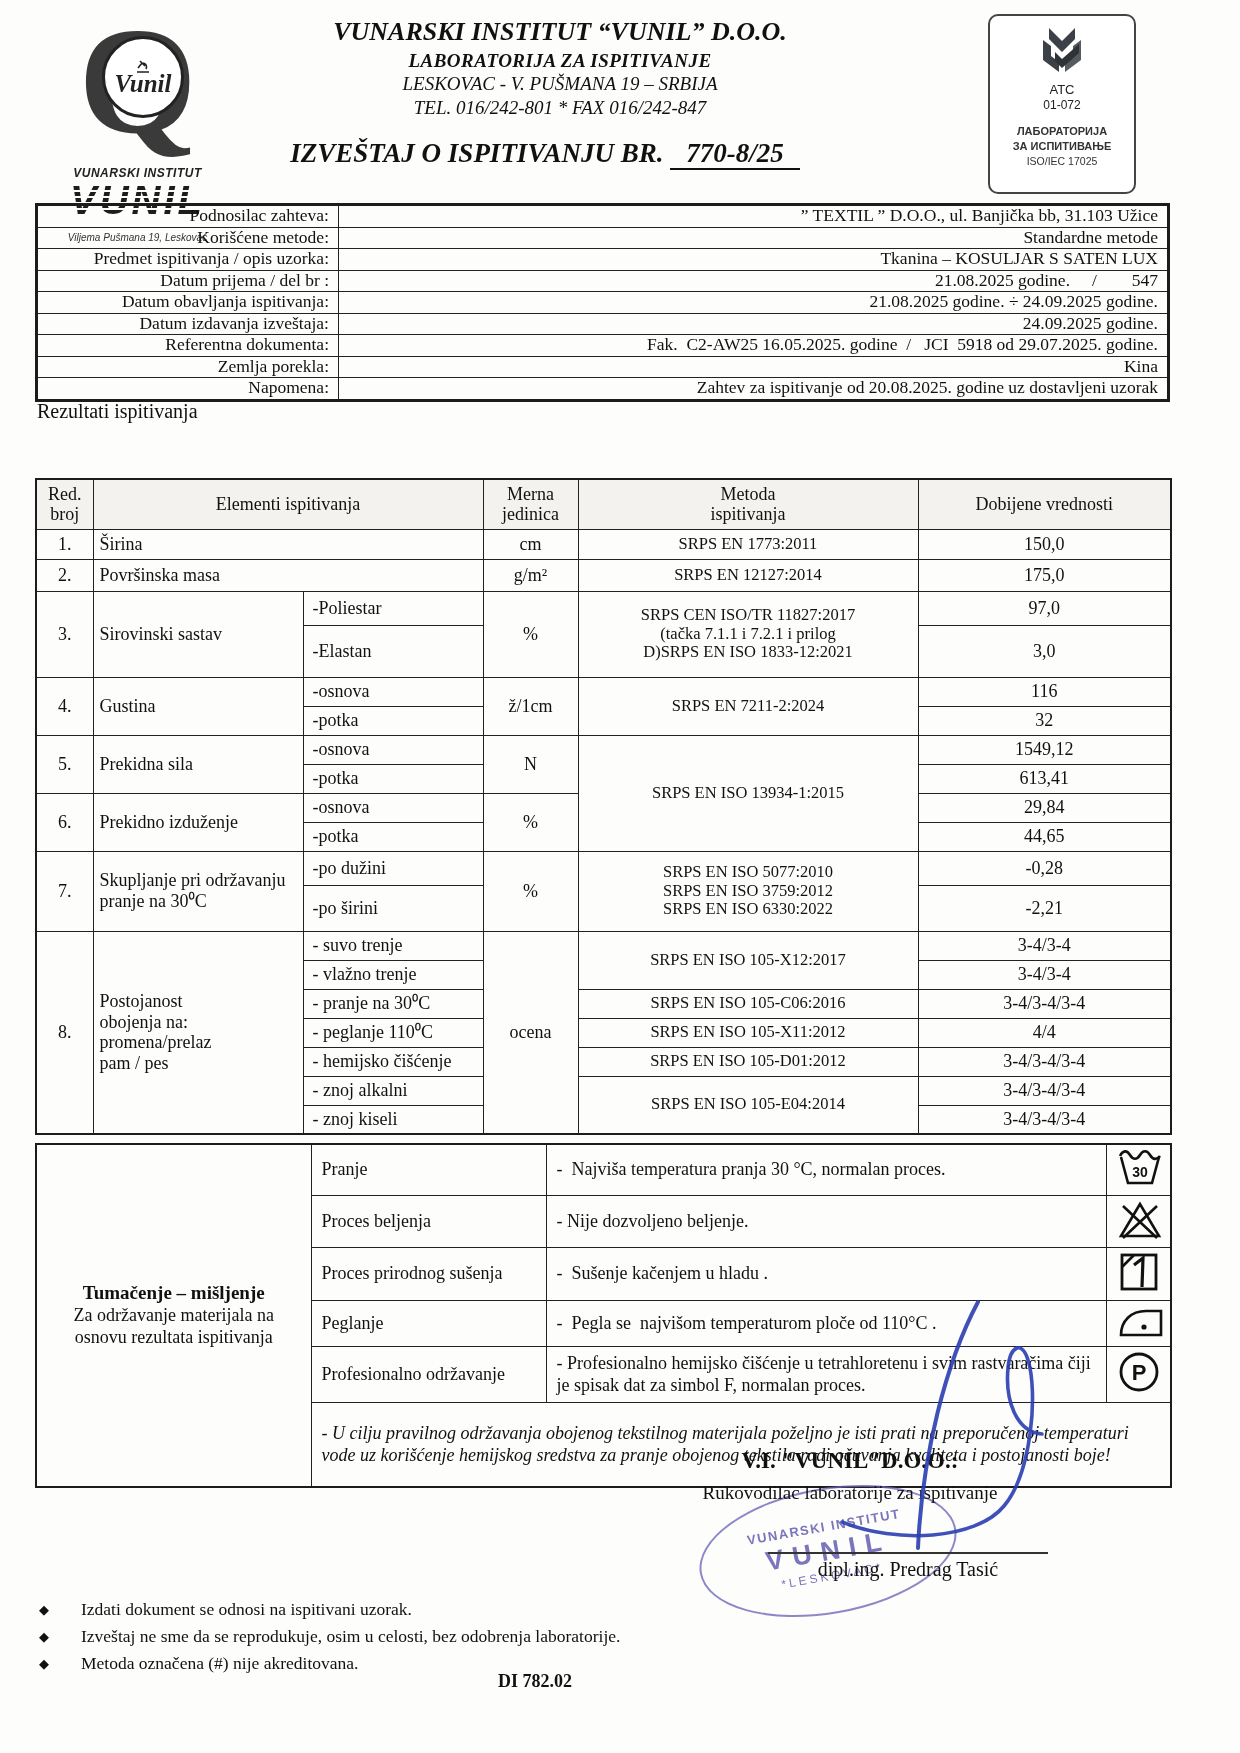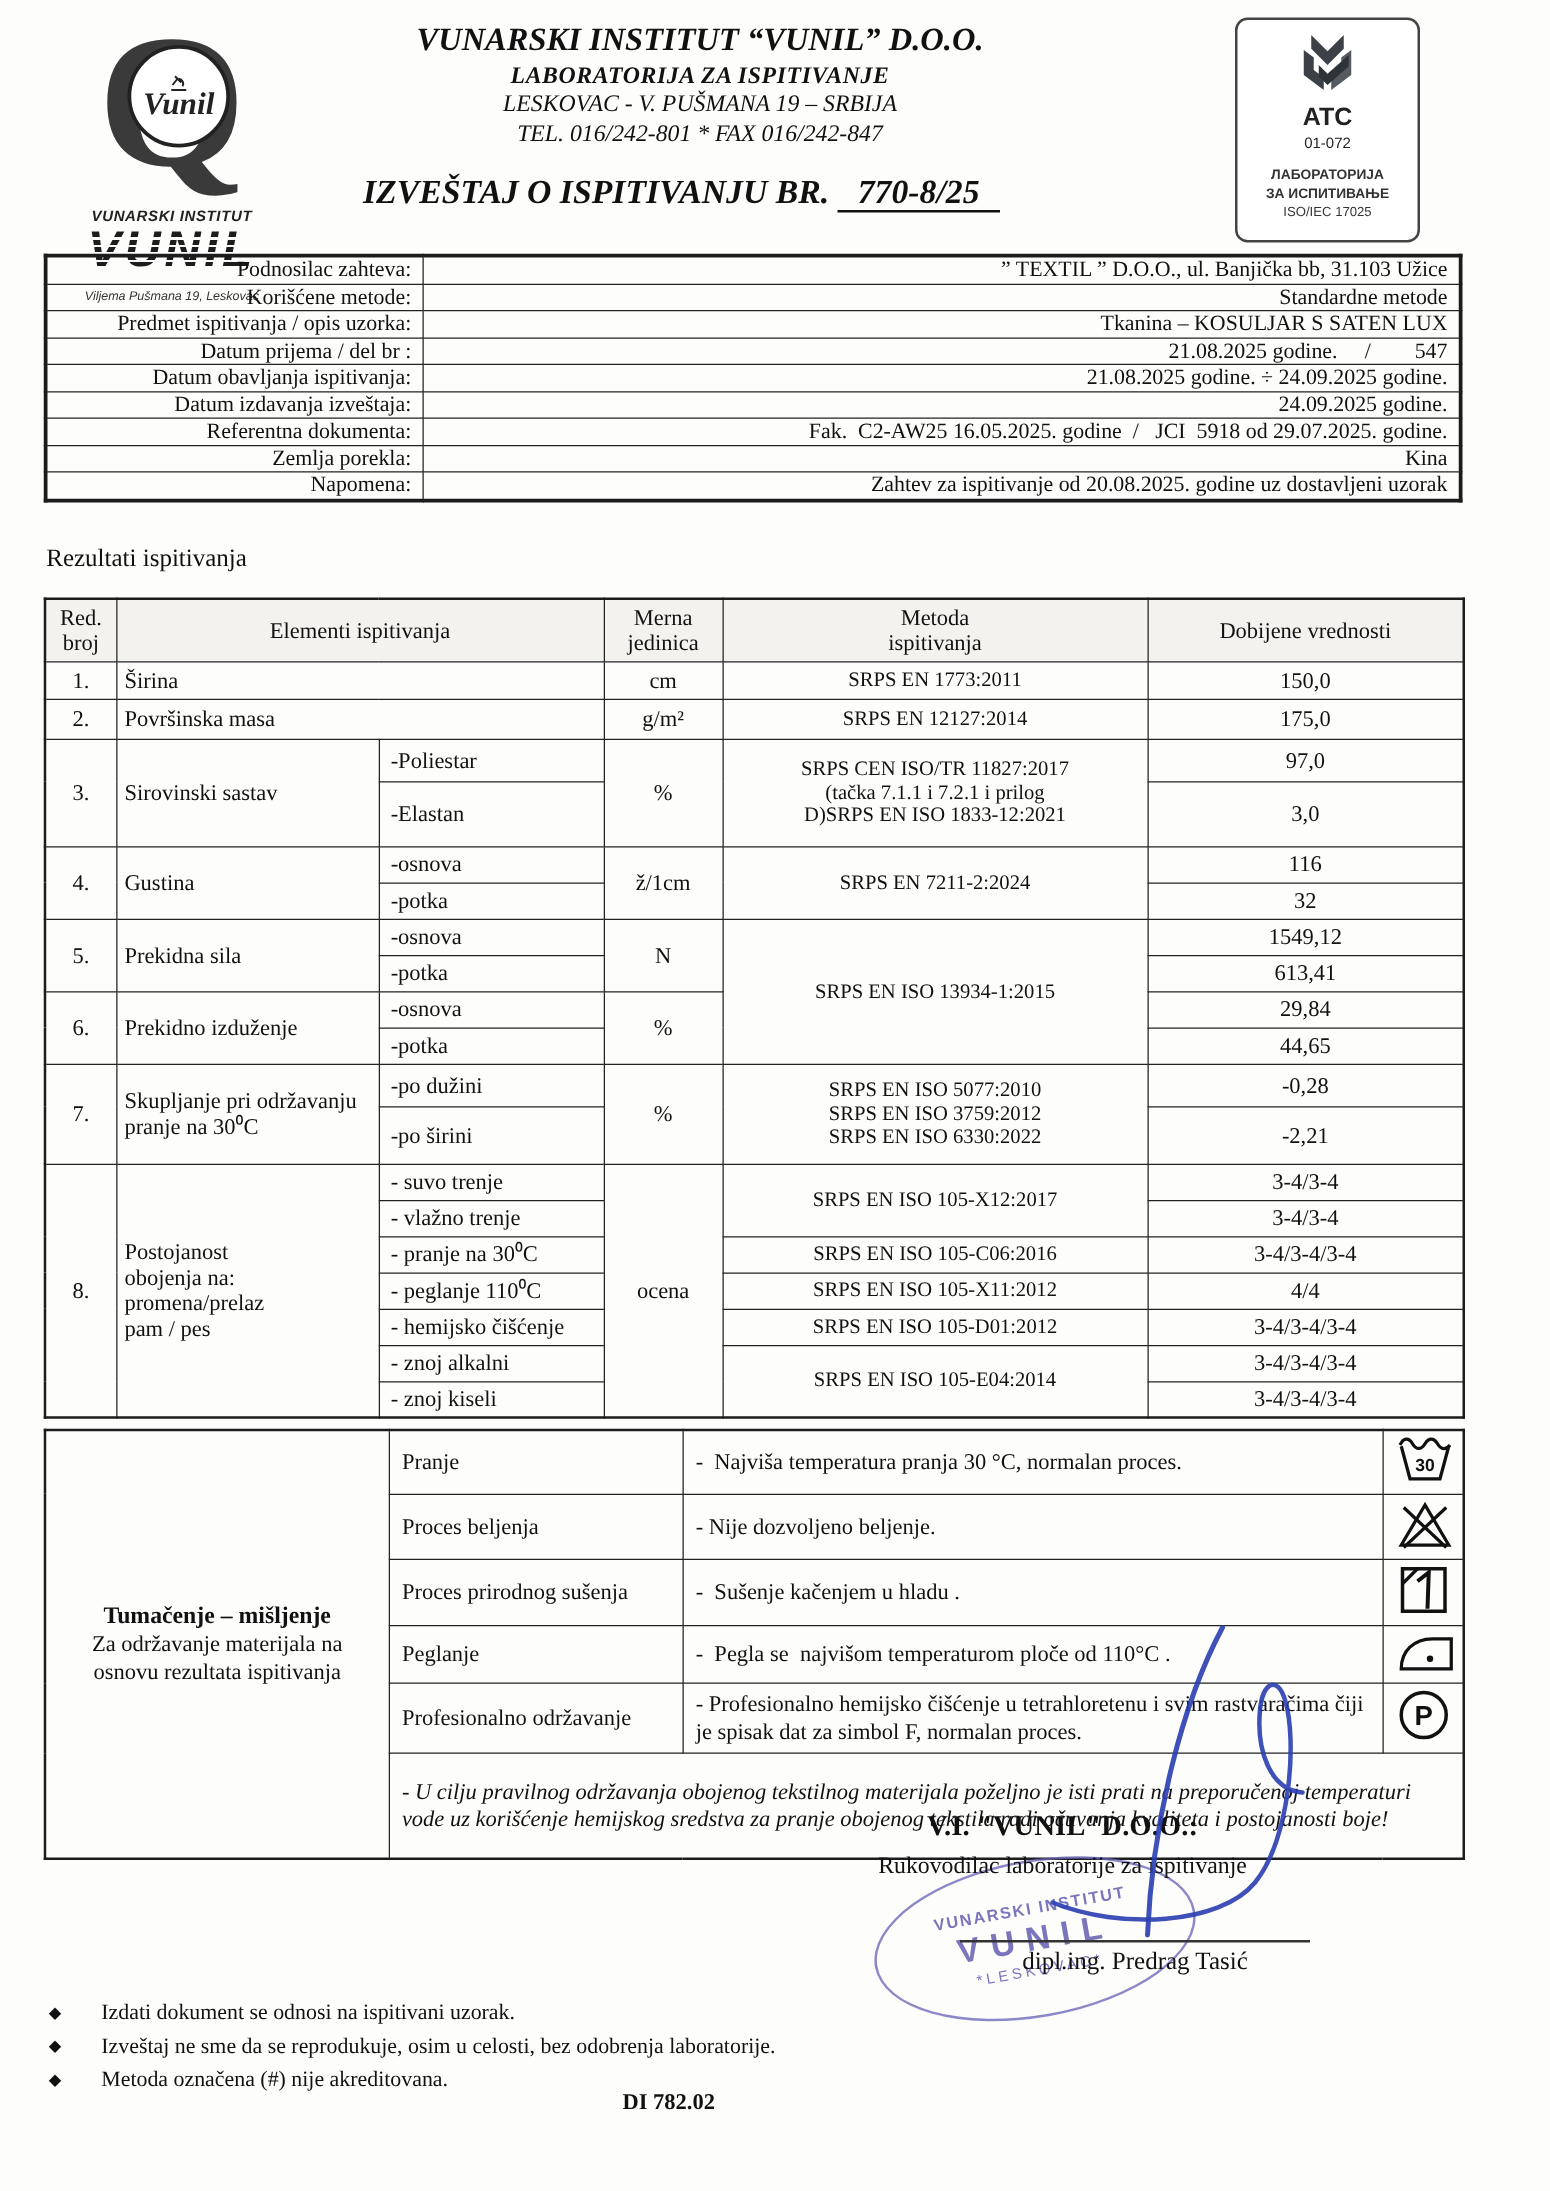--- a/index.html
+++ b/index.html
@@ -28,32 +28,32 @@
   .inst-name{font-size:26px;font-weight:bold;}
   .inst-lab{font-size:19px;font-weight:bold;letter-spacing:.5px;}
   .inst-addr,.inst-tel{font-size:19px;}
 
   .report-title{left:235px;top:138px;width:620px;text-align:center;
           font-size:27px;font-weight:bold;font-style:italic;}
   .report-no{border-bottom:2.5px solid #111;padding:0 16px;}
 
   .atc-badge{left:988px;top:14px;width:144px;height:176px;border:2px solid #444;border-radius:10px;
           background:#fff;text-align:center;font-family:"Liberation Sans",sans-serif;}
-  .atc-name{font-size:20px;font-weight:bold;color:#222;margin-top:2px;}
+  .atc-name{font-size:13px;font-weight:normal;color:#222;margin-top:2px;}
   .atc-code{font-size:12px;color:#222;margin-top:1px;}
   .atc-lines{margin-top:12px;font-size:11px;font-weight:bold;color:#333;line-height:1.35;}
   .atc-iso{font-size:10.5px;font-weight:normal;}
 
   
   table{border-collapse:collapse;table-layout:fixed;}
   .info-table{left:35px;top:203px;width:1135px;border:3px solid #1c1c1c;}
   .info-table td{border:1.7px solid #222;font-size:17.5px;padding:0 9px;height:20.5px;line-height:1.12;text-align:right;}
   .info-table td.lbl{width:282px;}
 
-  .res-head{left:37px;top:436px;font-size:20px;}
+  .res-head{left:37px;top:400px;font-size:20px;}
 
   .res-table{left:35px;top:478px;width:1135px;border:2.6px solid #1c1c1c;}
   .res-table td,.res-table th{border:1.7px solid #222;font-size:18px;font-weight:normal;
           padding:1px 6px;line-height:1.15;vertical-align:middle;}
   .res-table th{font-size:18px;background:#f4f2ee;}
   .res-table .c{text-align:center;}
   .res-table .num{text-align:center;}
   .res-table .meth{font-size:16.5px;text-align:center;}
   .res-table .val{text-align:center;}
   .res-table .sub{padding-left:9px;}

